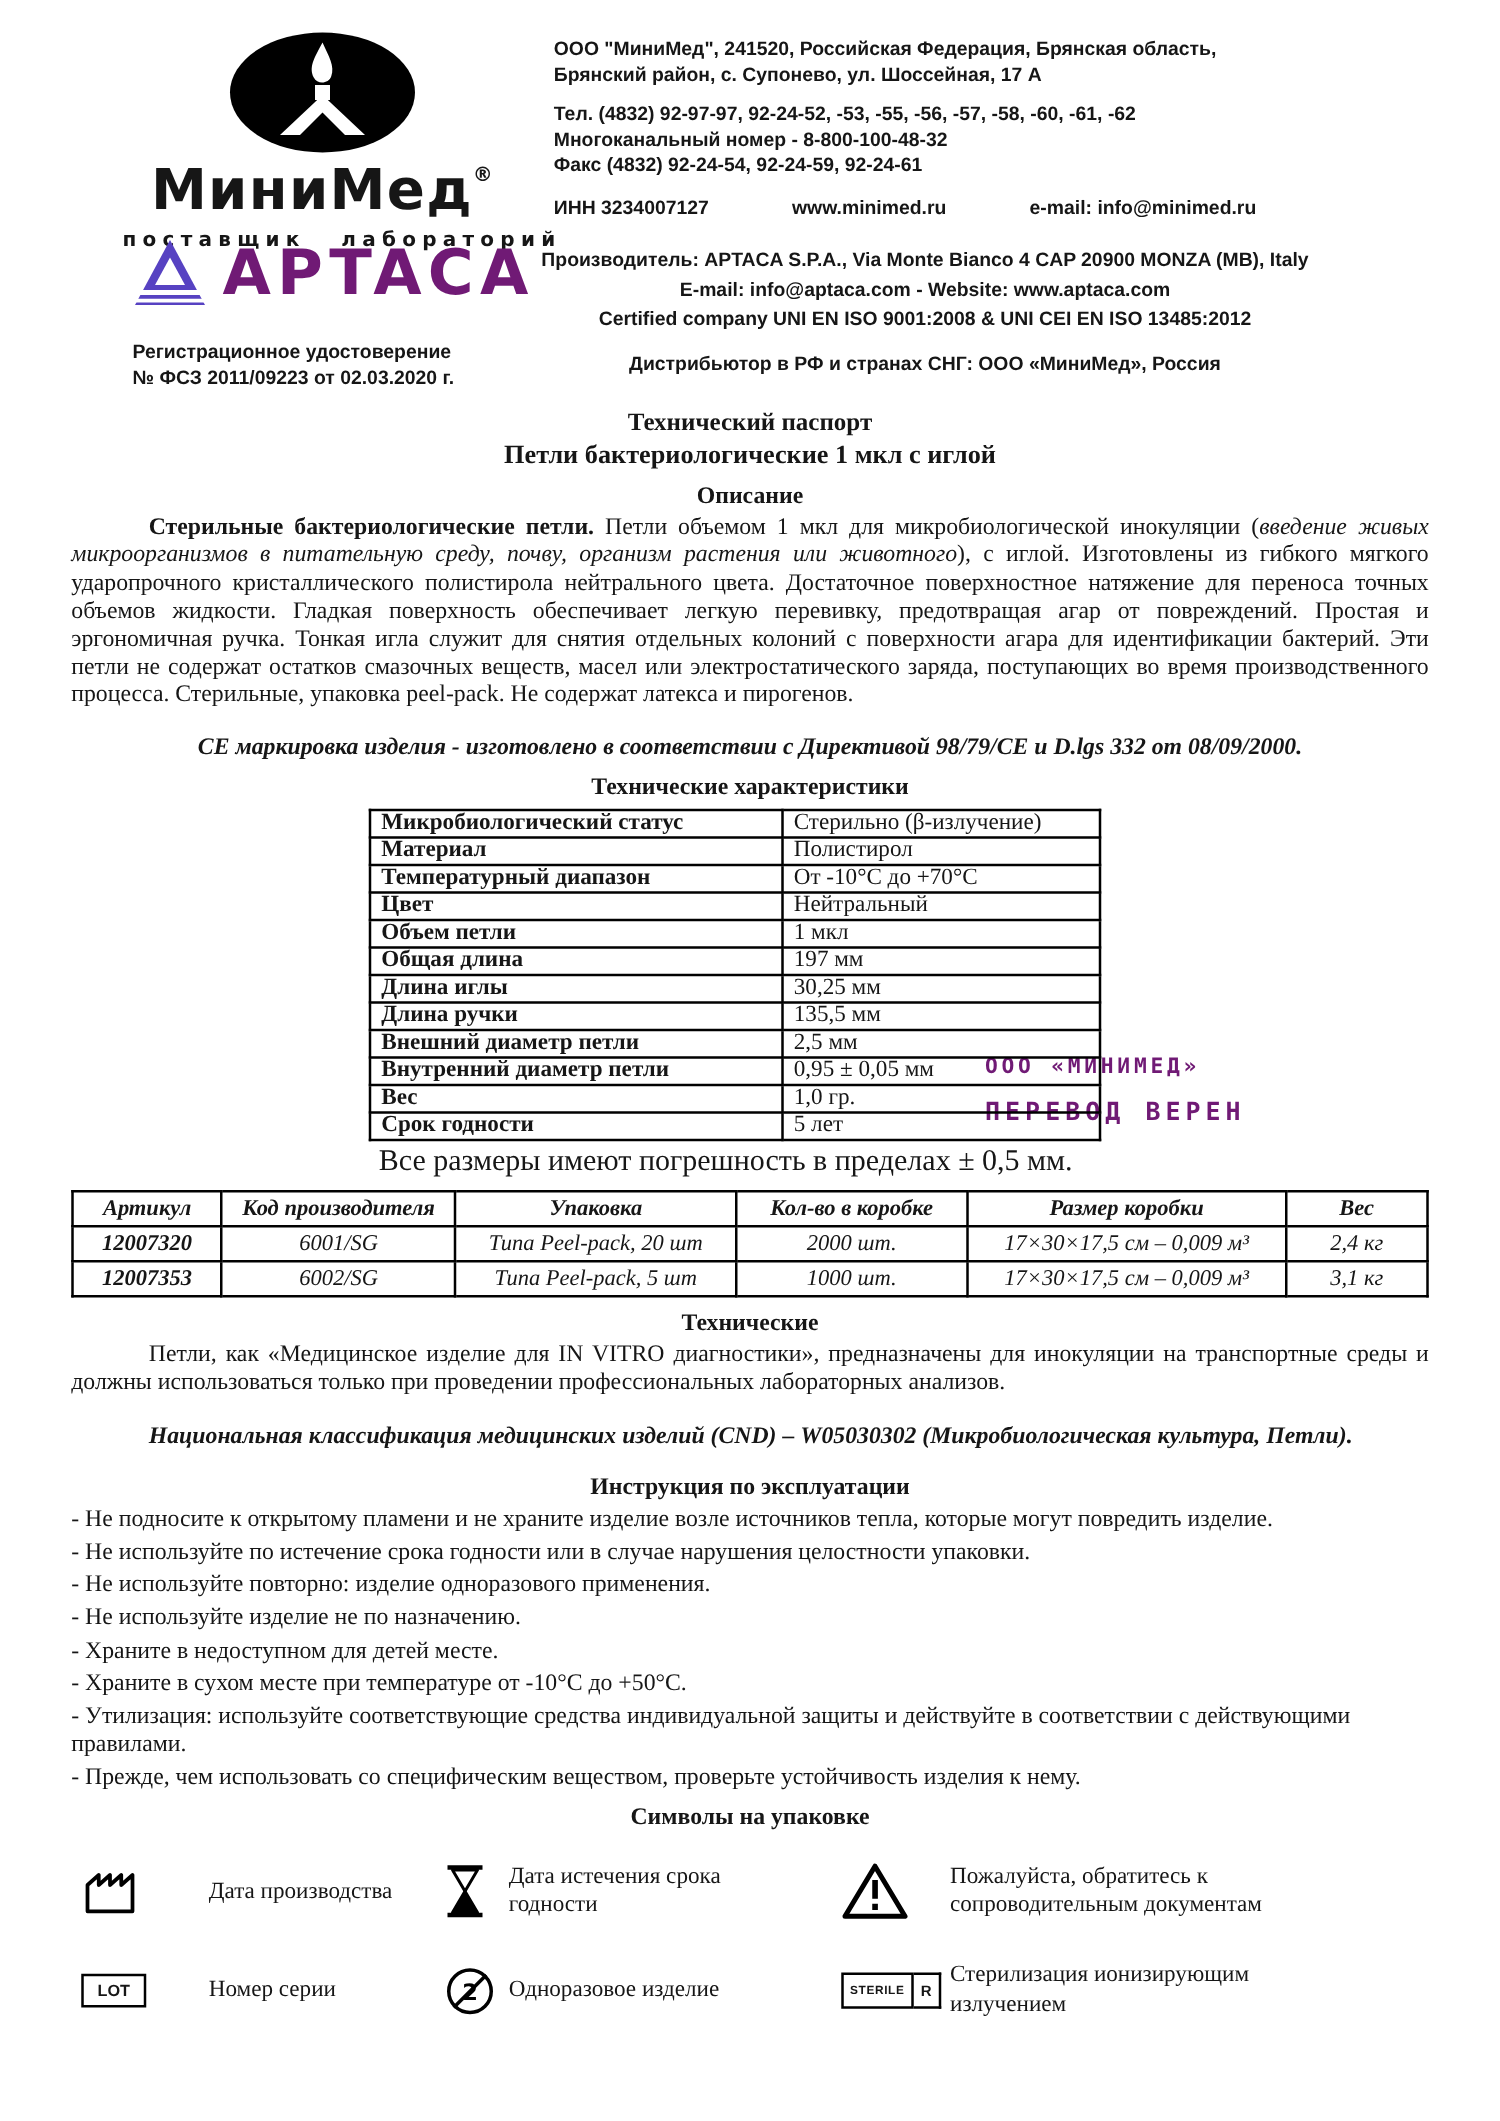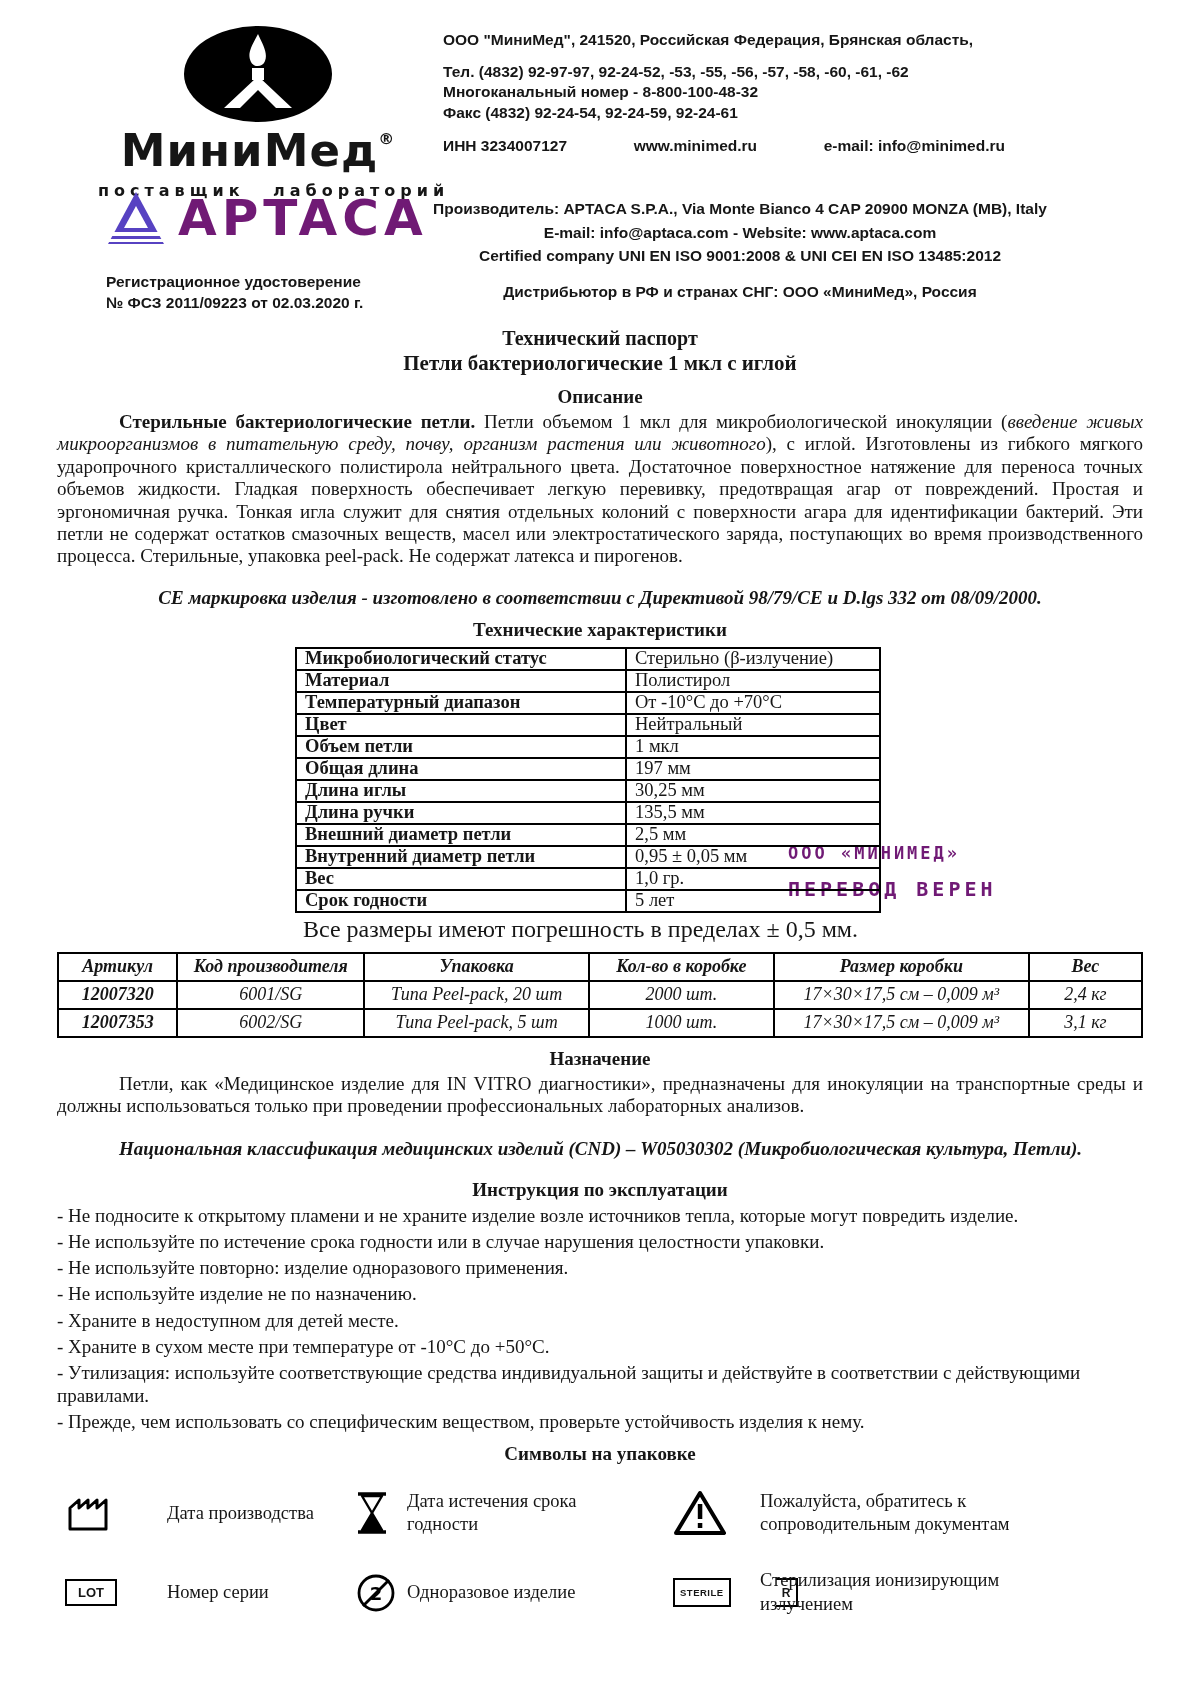--- a/index.html
+++ b/index.html
@@ -47,21 +47,21 @@
   .pc0{width:118px}.pc1{width:185px}.pc2{width:222px}.pc3{width:183px}.pc4{width:252px}.pc5{width:112px}
   .products td.b{font-weight:700;}
   
   .class-line{font-weight:700;font-style:italic;font-size:19px;line-height:1.22;margin-top:2px;text-indent:62px;text-align:justify;}
   .instr p{font-size:19px;line-height:1.22;margin:3px 0;text-align:left;}
   
   .symgrid{display:grid;grid-template-columns:110px 180px 60px 258px 95px auto;align-items:center;row-gap:32px;margin-top:24px;}
   .symicon{display:flex;justify-content:flex-start;align-items:center;padding-left:8px;}
   .symlabel{font-size:18.5px;line-height:1.25;padding-right:14px;max-width:320px;}
   .lot-box{border:2px solid #000;font-family:"Liberation Sans",sans-serif;font-weight:700;font-size:13px;padding:4px 11px;}
-  .sterile-box{display:flex;font-family:"Liberation Sans",sans-serif;font-weight:700;gap:45px;}
+  .sterile-box{display:flex;font-family:"Liberation Sans",sans-serif;font-weight:700;}
   .sterile-box .st{border:2px solid #000;font-size:9.5px;padding:7px 5px;letter-spacing:0.5px;}
   .sterile-box .r{border:2px solid #000;border-left:none;font-size:12px;padding:0 6px;display:flex;align-items:center;}
 </style>
 </head>
 <body>
 
 <div class="page">
 
   <div class="hdr">
 
@@ -72,20 +72,21 @@
         <rect x="70" y="44" width="12" height="12" fill="#fff"></rect>
         <path d="M42 84 L76 52 L110 84 L94 84 L76 66 L58 84 Z" fill="#fff"></path>
       </svg>
       <div class="mm-brand"><span>МиниМед</span><span class="mm-reg">®</span></div>
       <div class="mm-tagline">поставщик лабораторий</div>
     </div>
 
     <div class="company sans">
       <div class="grp">
         <div>ООО "МиниМед", 241520, Российская Федерация, Брянская область,</div>
+        <div>Брянский район, с. Супонево, ул. Шоссейная, 17 А</div>
       </div>
       <div class="grp">
         <div>Тел. (4832) 92-97-97, 92-24-52, -53, -55, -56, -57, -58, -60, -61, -62</div>
         <div>Многоканальный номер - 8-800-100-48-32</div>
         <div>Факс (4832) 92-24-54, 92-24-59, 92-24-61</div>
       </div>
       <div class="inn-row">
         <span>ИНН 3234007127</span>
         <span>www.minimed.ru</span>
         <span>e-mail: info@minimed.ru</span>
@@ -220,21 +221,21 @@
           <td class="b">12007353</td>
           <td>6002/SG</td>
           <td>Типа Peel-pack, 5 шт</td>
           <td>1000 шт.</td>
           <td>17×30×17,5 см – 0,009 м³</td>
           <td>3,1 кг</td>
         </tr>
       </tbody>
     </table>
 
-    <div class="sechead">Назначение</div>
+    <div class="sechead">Технические</div>
     <p class="para indent">Петли, как «Медицинское изделие для IN VITRO диагностики», предназначены для инокуляции на транспортные среды и должны использоваться только при проведении профессиональных лабораторных анализов.</p>
     <p class="class-line">Национальная классификация медицинских изделий (CND) – W05030302 (Микробиологическая культура, Петли).</p>
 
     <div class="sechead">Инструкция по эксплуатации</div>
     <div class="instr">
       <p>- Не подносите к открытому пламени и не храните изделие возле источников тепла, которые могут повредить изделие.</p>
       <p>- Не используйте по истечение срока годности или в случае нарушения целостности упаковки.</p>
       <p>- Не используйте повторно: изделие одноразового применения.</p>
       <p>- Не используйте изделие не по назначению.</p>
       <p>- Храните в недоступном для детей месте.</p>

